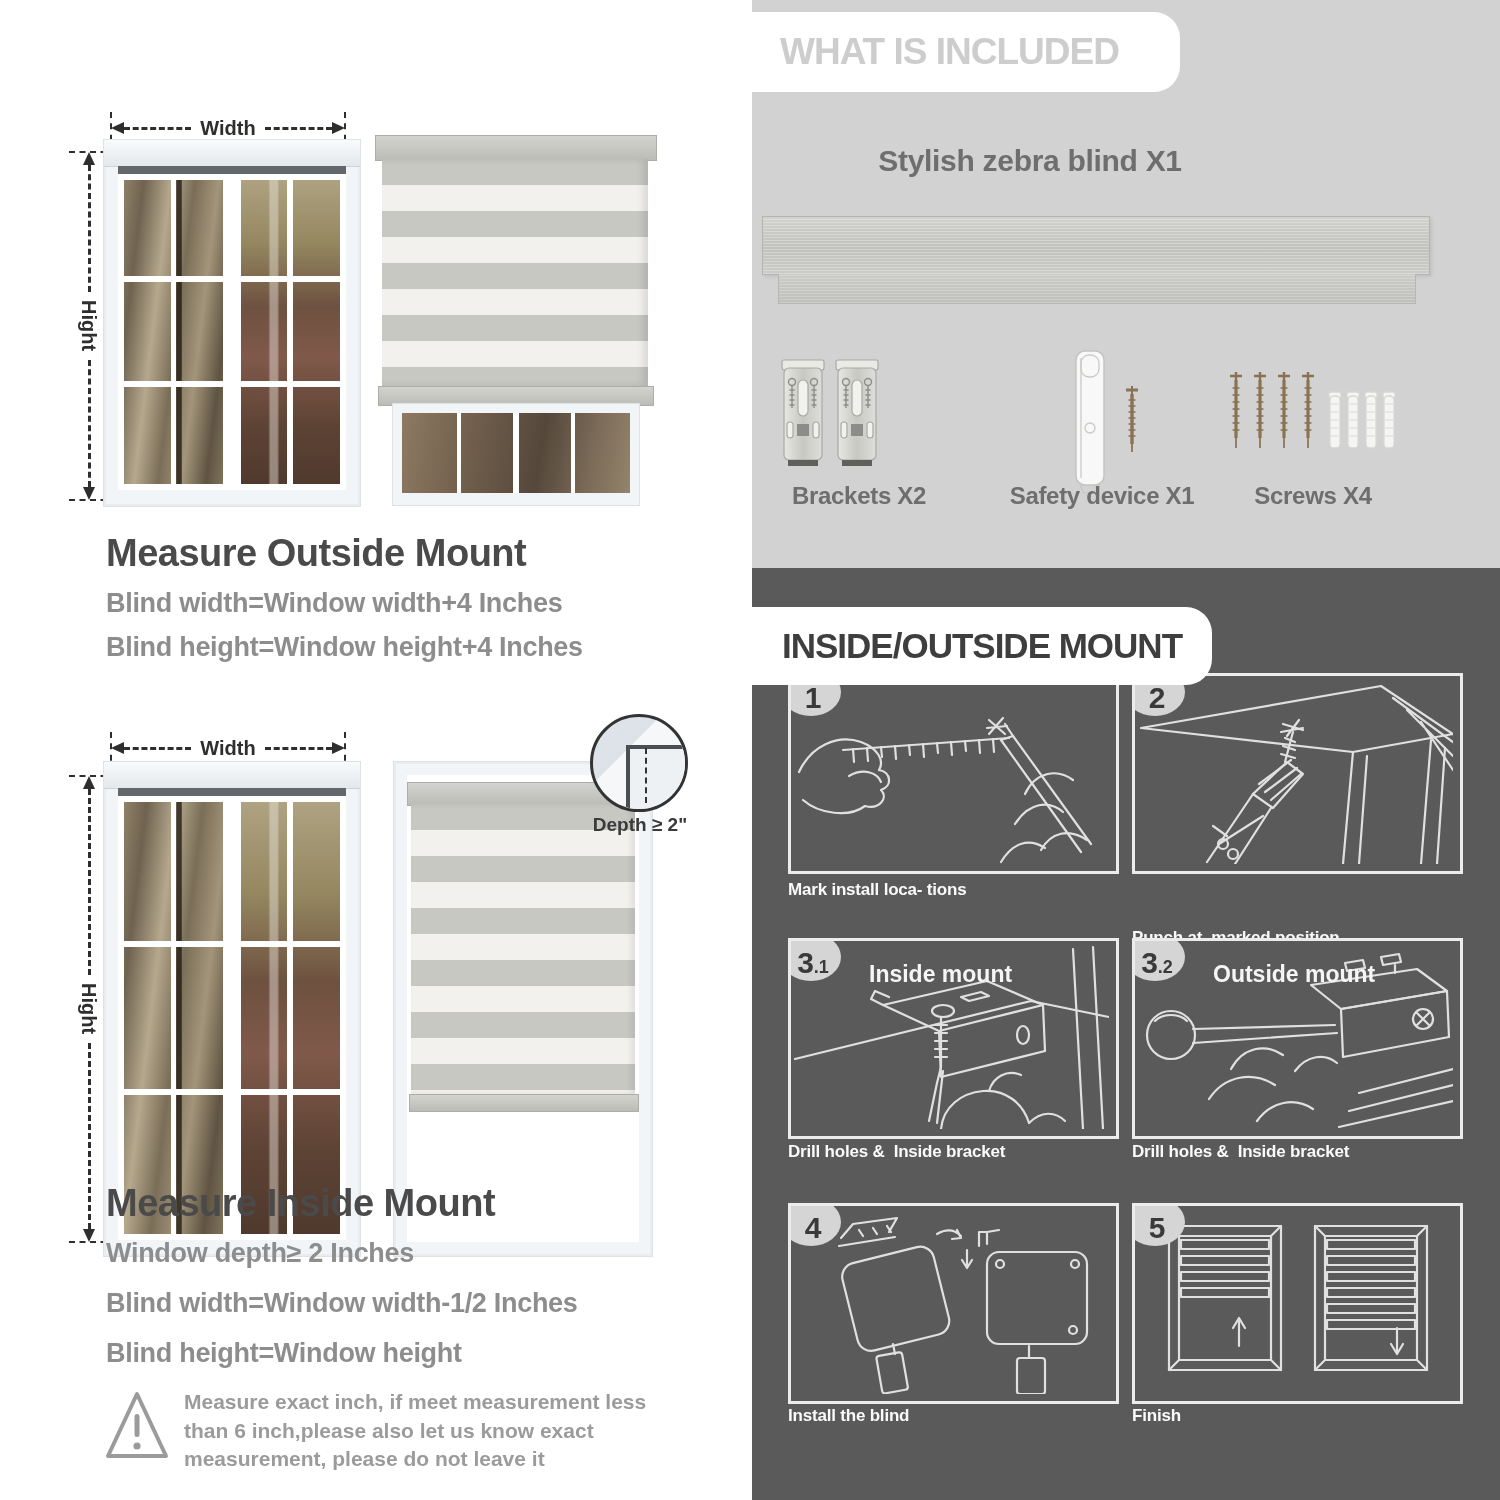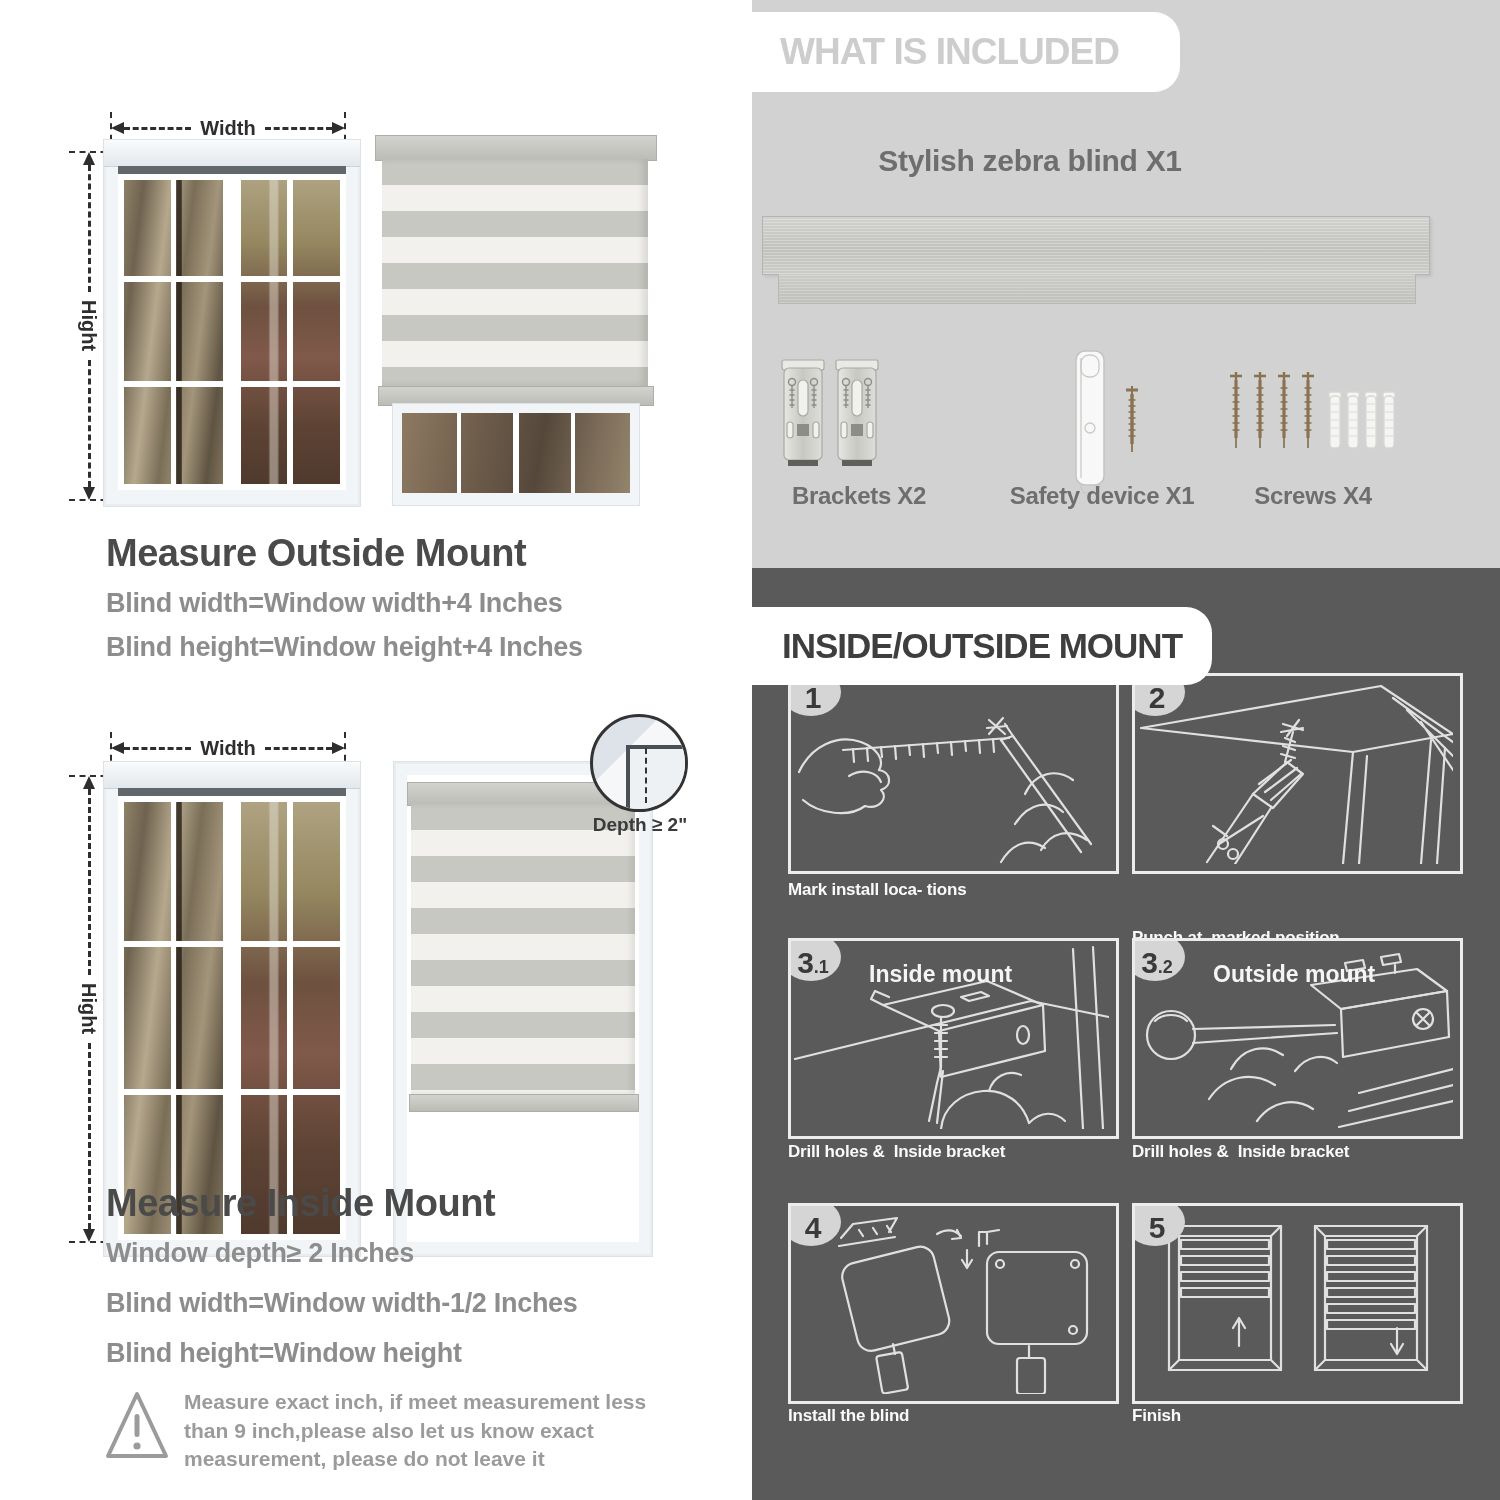--- a/index.html
+++ b/index.html
@@ -233,21 +233,21 @@
   <div class="h1" style="left:106px;top:1182px;">Measure Inside Mount</div>
   <div class="formula" style="left:106px;top:1238px;">Window depth≥ 2 Inches</div>
   <div class="formula" style="left:106px;top:1288px;">Blind width=Window width-1/2 Inches</div>
   <div class="formula" style="left:106px;top:1338px;">Blind height=Window height</div>
 
   <svg class="abs" style="left:104px;top:1388px;" width="66" height="76" viewBox="0 0 66 76">
     <path d="M33 6 L62 68 H4 Z" fill="none" stroke="#9b9b9b" stroke-width="4" stroke-linejoin="round"></path>
     <rect x="30.5" y="26" width="5" height="23" rx="2.5" fill="#9b9b9b" stroke="none"></rect>
     <circle cx="33" cy="58" r="3.6" fill="#9b9b9b" stroke="none"></circle>
   </svg>
-  <div id="warn-text">Measure exact inch, if meet measurement less than 9 inch,please also let us know exact measurement, please do not leave it</div>
+  <div id="warn-text">Measure exact inch, if meet measurement less than 6 inch,please also let us know exact measurement, please do not leave it</div>
 
   <div class="abs" style="left:720px;top:0;width:748px;height:568px;">
     <div id="prod-label">Stylish zebra blind X1</div>
     <div id="hr-main"></div>
     <div id="hr-sub"></div>
 
     <svg class="abs" style="left:60px;top:358px;" width="46" height="120" viewBox="0 0 46 120">
       <defs>
           <linearGradient id="metalg" x1="0" y1="0" x2="1" y2="0">
         <stop offset="0" stop-color="#e6e6e2"></stop>

